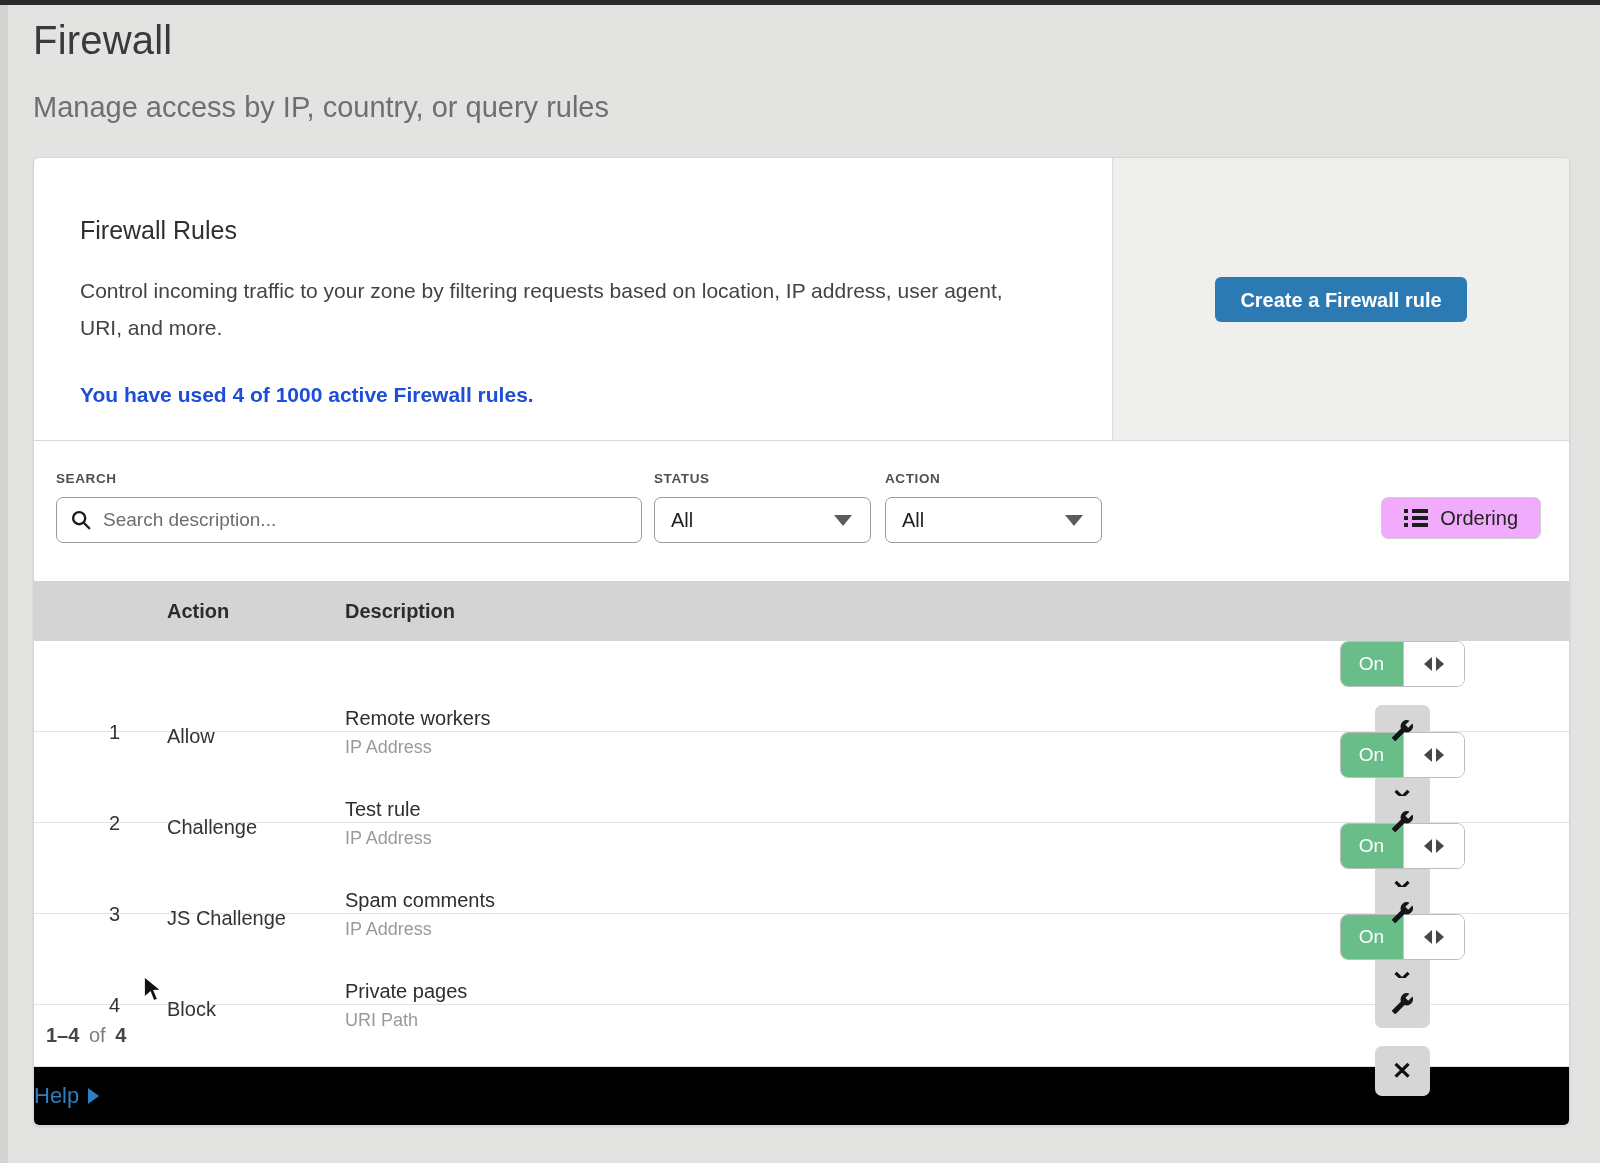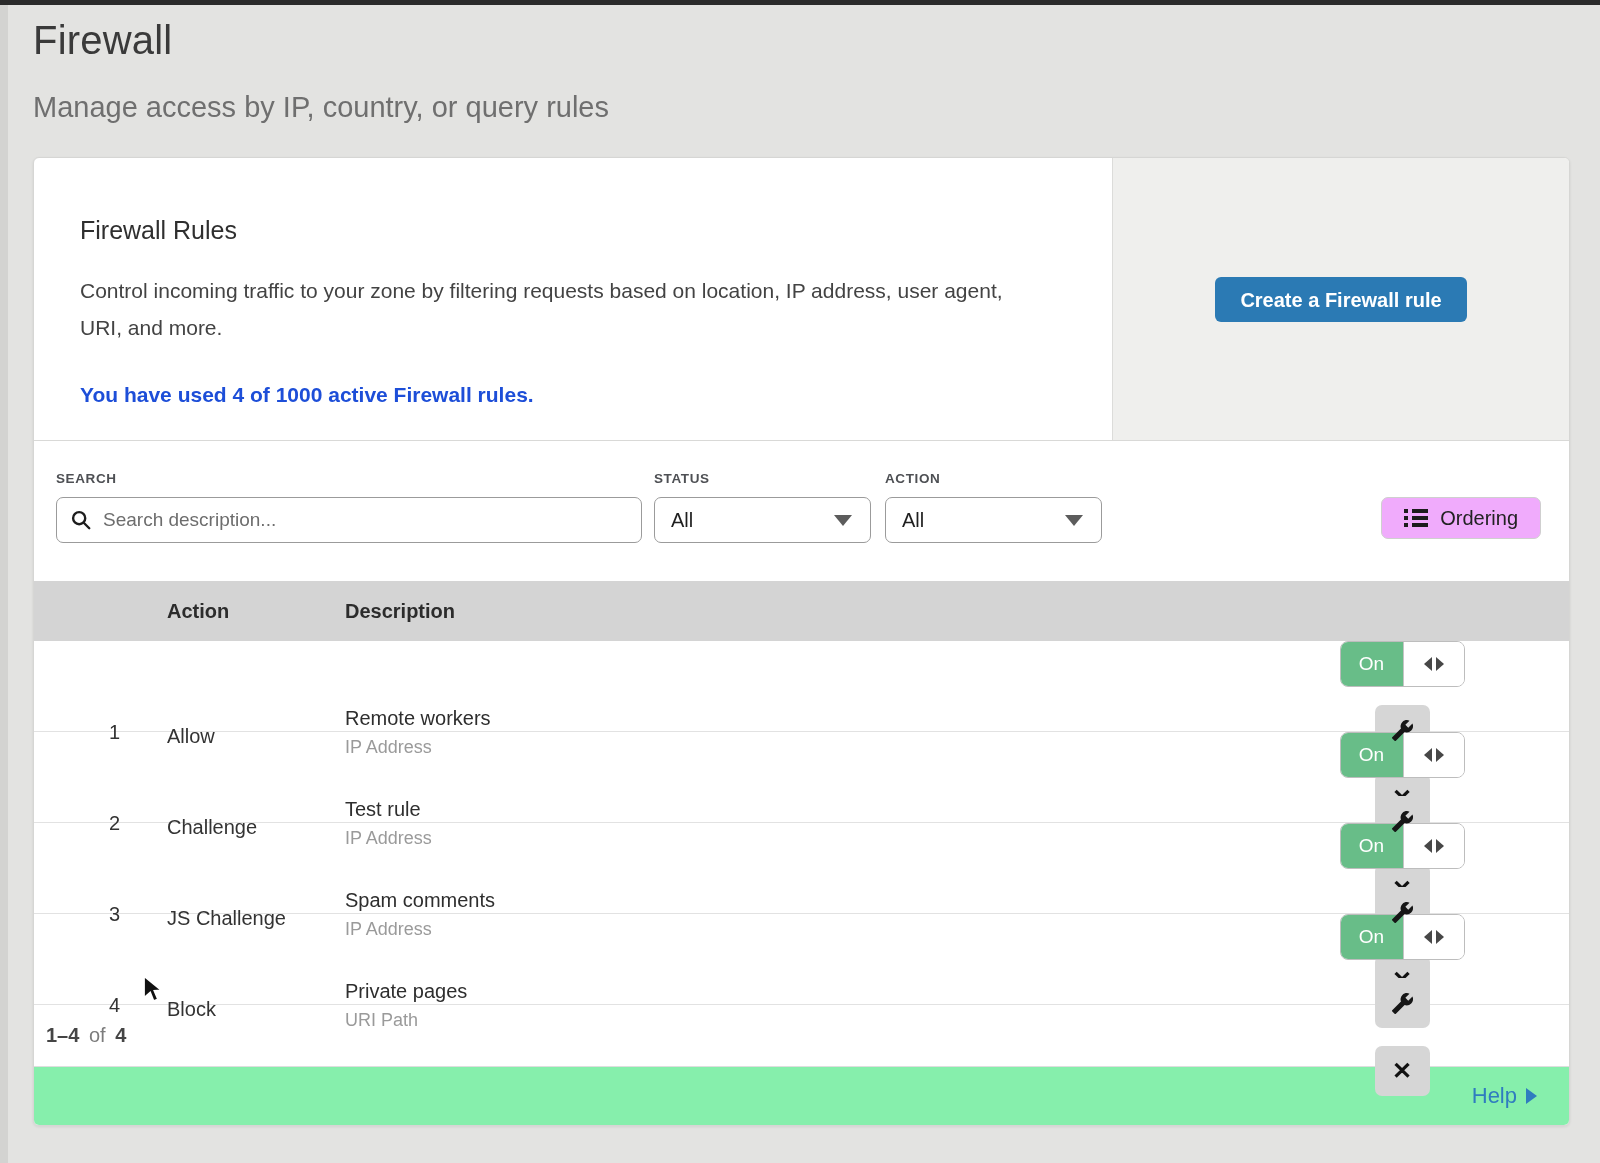--- a/index.html
+++ b/index.html
@@ -126,21 +126,21 @@
   }
   .wrench-svg { width:23px; height:23px; transform:scaleX(-1); }
   .x-glyph { font-size:24px; font-weight:700; color:#111; line-height:1; }
 
   
   .tfoot { height:62px; display:flex; align-items:center; padding-left:12px; border-bottom:1px solid #dedede; background:#fff; }
   .pag { font-size:20px; }
   .pag .b { font-weight:700; color:#454545; }
   .pag .g { color:#7c7c7c; font-weight:400; }
 
-  .help-row { height:58px; display:flex; align-items:center; justify-content:flex-end; padding-right:32px; background:#86efac; }
+  .help-row { height:58px; display:flex; align-items:center; padding-right:32px; background:#000000; }
   .help-link { display:flex; align-items:center; gap:9px; font-size:22px; color:#2f7cbf; cursor:pointer; text-decoration:none; }
   .help-tri { width:0; height:0; border-top:8px solid transparent; border-bottom:8px solid transparent; border-left:11px solid #2f7cbf; }
 
   .cursor { position:absolute; left:142px; top:975px; width:26px; height:30px; pointer-events:none; z-index:50; }
 </style>
 </head>
 <body>
 
 <div class="top-edge"></div>
 <div class="left-edge"></div>

